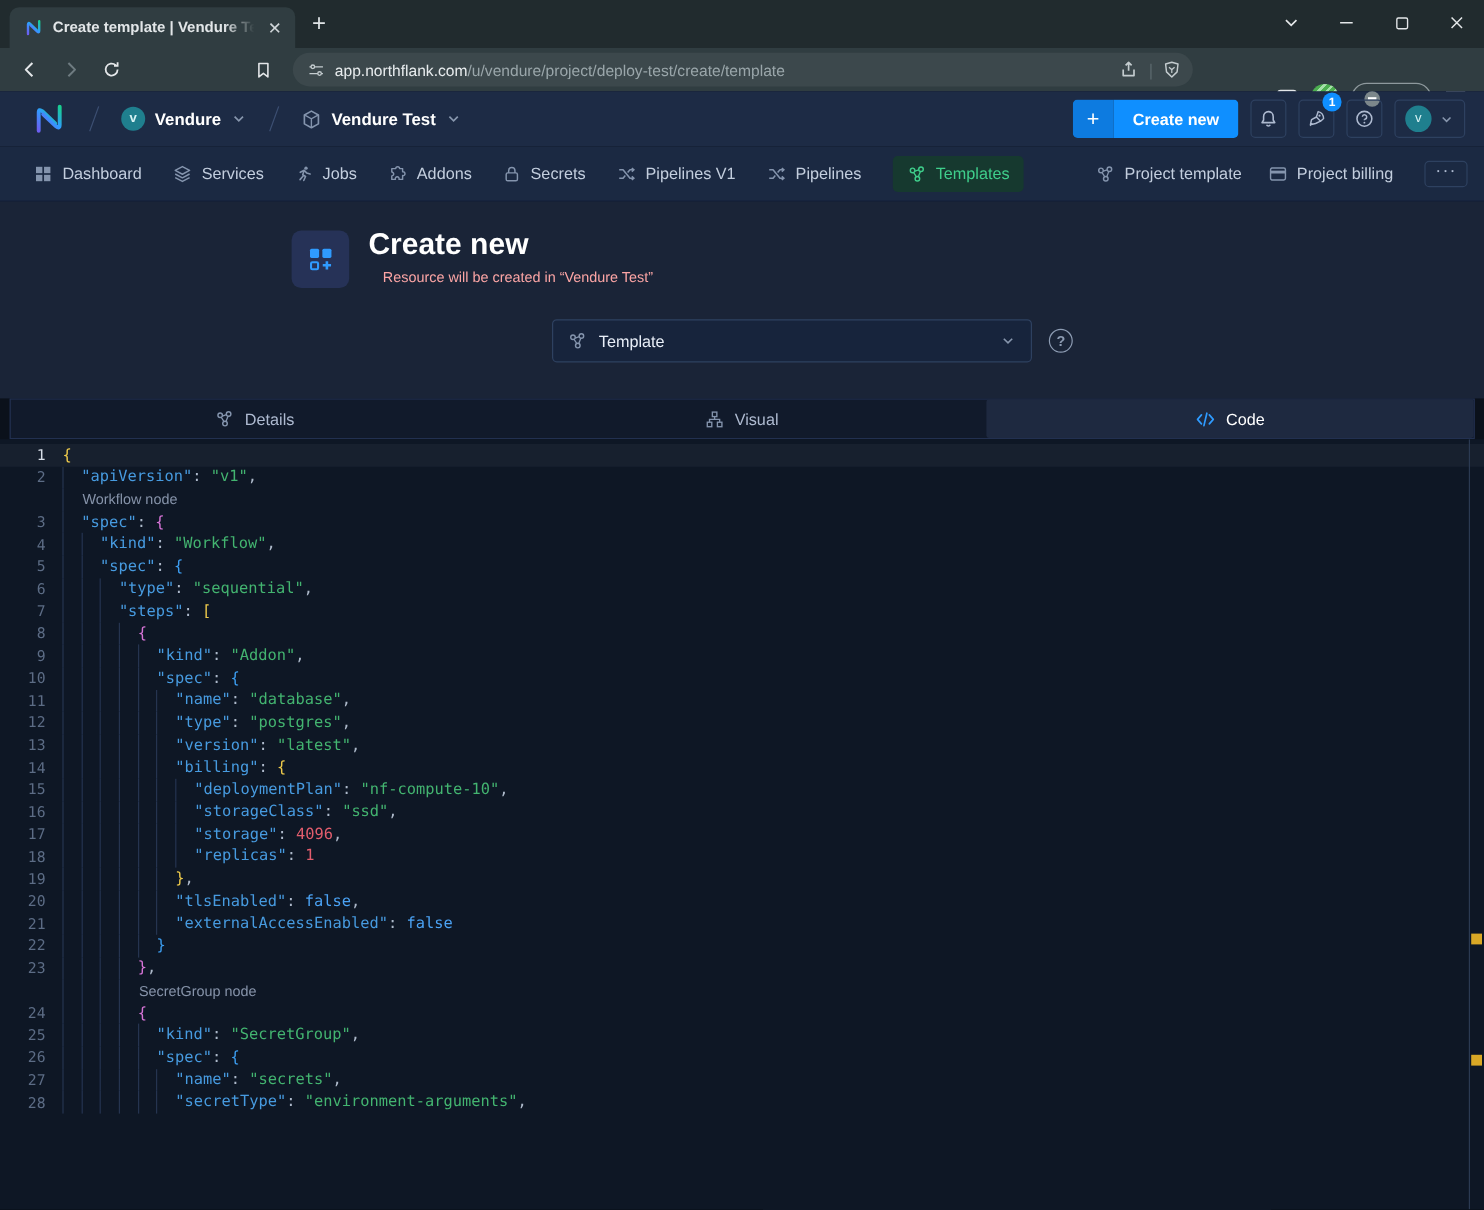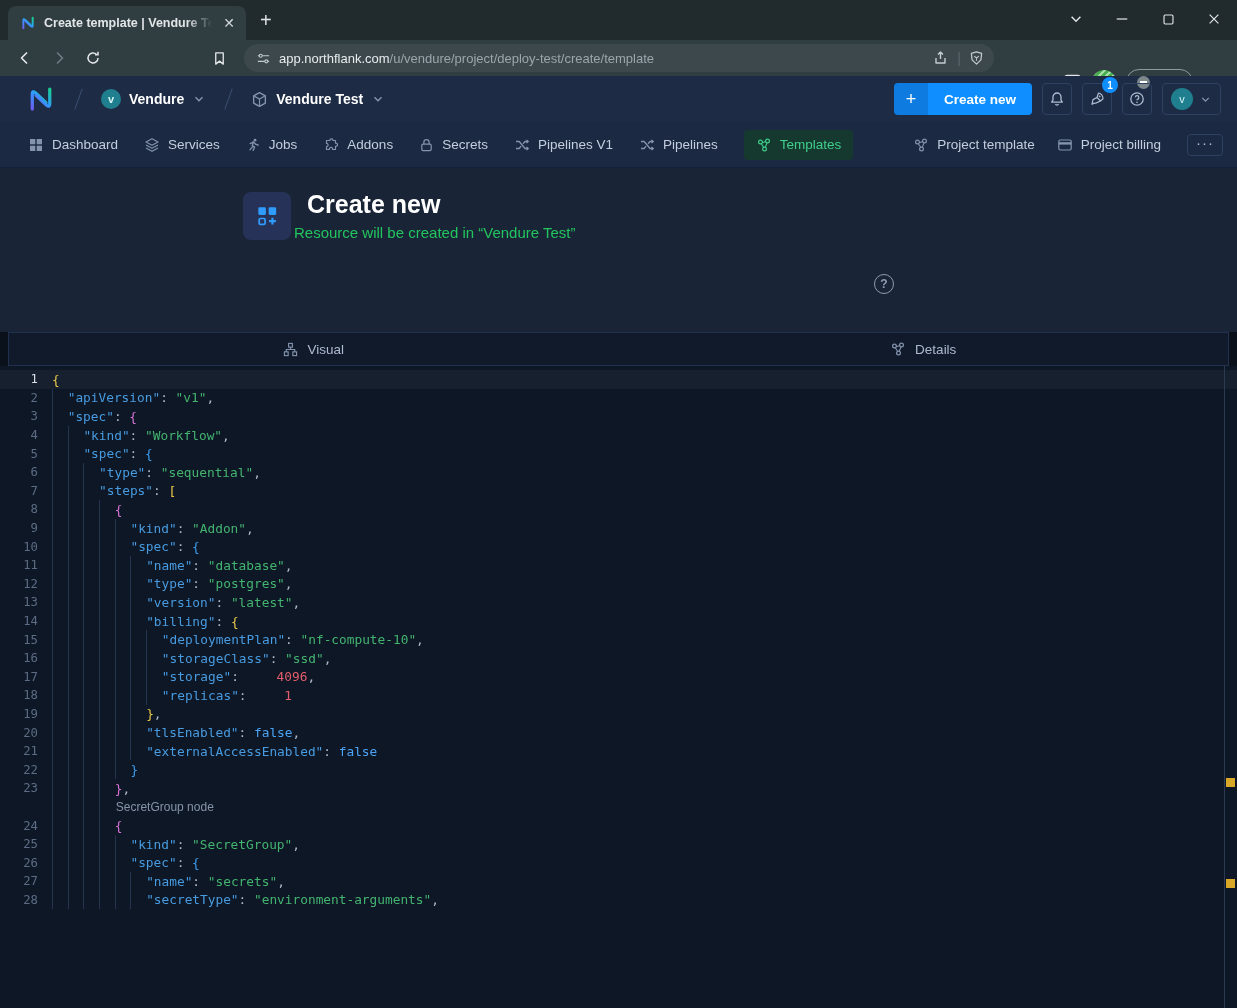--- a/index.html
+++ b/index.html
@@ -59,21 +59,21 @@
   .nav-item.active { background:#16392f; color:#3fce8b; border-radius:4px; padding:7px 12px; }
   .nav-item.active .icon { color:#3fce8b; }
   .nav-spacer { flex:1; }
   .dots-btn { border:1px solid #2e4160; border-radius:4px; color:#aebad0; padding:2px 8px 6px; font-size:15px; letter-spacing:1px; line-height:12px; }
 
   
   .hero { height:164px; background:#1a2437; position:relative; }
   .hero-icon { position:absolute; left:243px; top:24px; width:48px; height:48px; background:#263257;
                border-radius:8px; display:flex; align-items:center; justify-content:center; color:#2f9bff; }
   .hero-title { position:absolute; left:307px; top:22px; color:#fff; font-size:25px; font-weight:bold; }
-  .hero-sub { position:absolute; left:294px; top:56px; color:#22c55e; font-size:15px; }
+  .hero-sub { position:absolute; left:319px; top:56px; color:#fca5a5; font-size:12px; }
   .dropdown { position:absolute; left:460px; top:98px; width:400px; height:36px; background:#17243c;
               border:1px solid #2e4160; border-radius:4px; display:flex; align-items:center; gap:10px; padding:0 12px; }
   .dropdown .val { color:#e8eef7; font-size:13.5px; flex:1; }
   .helpcircle { position:absolute; left:874px; top:106px; width:20px; height:20px; border:1.6px solid #8d9cb3;
                 border-radius:50%; color:#8d9cb3; font-size:12px; font-weight:bold; display:flex; align-items:center; justify-content:center; }
 
   
   .viewtabs { height:34px; background:#111a2b; margin:0 8px; border:1px solid #223050; display:flex; }
   .vtab { flex:1; display:flex; align-items:center; justify-content:center; gap:9px; color:#aebad0; font-size:13.5px; }
   .vtab .icon { color:#8494ad; }
@@ -83,21 +83,21 @@
   
   .editor { flex:1; background:#0e1725; position:relative; overflow:hidden; padding-top:4px;
             font-family:"DejaVu Sans Mono", monospace; font-size:12.8px; }
   .crow { display:flex; height:18.6px; align-items:center; }
   .crow.hl { background:#17202e; }
   .gut { width:52px; flex:0 0 52px; text-align:right; padding-right:14px; color:#5c6c85; font-size:12.3px; }
   .gut.gact { color:#d7dee8; }
   .ccontent { display:flex; align-items:center; white-space:pre; height:100%; }
   .ig { width:15.7px; flex:0 0 15.7px; height:100%; border-left:1px solid #253450; }
   .atext { font-family:"Liberation Sans", sans-serif; font-size:12px; color:#8693a9; padding-left:1px; }
-  .tk-k { color:#479be0; } .tk-s { color:#43b470; } .tk-num { color:#e25d6d;margin-left:30px; }
+  .tk-k { color:#479be0; } .tk-s { color:#43b470; } .tk-num { color:#e25d6d; }
   .tk-p { color:#aebacb; } .tk-bo { color:#4ba3f5; }
   .tk-b1 { color:#ecc94b; } .tk-b2 { color:#d774d7; } .tk-b3 { color:#3c9df0; }
   .ruler { position:absolute; top:0; bottom:0; right:0; width:13px; border-left:1px solid #2b3a52; }
   .marker { position:absolute; right:2px; width:9px; height:9px; background:#d9a826; }
 
   
   .foot { height:46px; background:#1b2639; border-radius:0 0 8px 8px; margin:0 2px; position:relative; }
   .btn-submit { position:absolute; right:13px; top:10px; height:28px; background:#0f8fff; color:#fff;
                 border:none; border-radius:4px; font-size:13px; font-weight:bold; padding:0 14px;
                 font-family:"Liberation Sans", sans-serif; }
@@ -398,59 +398,87 @@
     <span class="hero-icon">
       <svg width="26" height="26" viewBox="0 0 24 24">
           <rect x="4" y="4" width="7" height="7" rx="1.2" fill="currentColor"></rect>
           <rect x="13.5" y="4" width="7" height="7" rx="1.2" fill="currentColor"></rect>
           <rect x="4.8" y="14.3" width="5.4" height="5.4" rx="1" stroke="currentColor" stroke-width="1.6" fill="none"></rect>
           <path d="M17 13.5v6.4M13.8 16.7h6.4" stroke="currentColor" stroke-width="2"></path>
         </svg>
       </span>
     <div class="hero-title">Create new</div>
     <div class="hero-sub">Resource will be created in “Vendure Test”</div>
+    <div class="dropdown">
+      <span class="icon" style="color:#8494ad">
+        <svg width="16" height="16" viewBox="0 0 16 16">
+            <circle cx="4.5" cy="5" r="1.9" stroke="currentColor" stroke-width="1.2" fill="none"></circle>
+            <circle cx="11.5" cy="4" r="1.9" stroke="currentColor" stroke-width="1.2" fill="none"></circle>
+            <circle cx="8.5" cy="12" r="1.9" stroke="currentColor" stroke-width="1.2" fill="none"></circle>
+            <path d="M6.3 5.7l3.4-1.2M5.3 6.7l2.4 3.6M11 5.9l-1.7 4.3" stroke="currentColor" stroke-width="1.1"></path>
+          </svg>
+        </span>
+      <span class="val">Template</span>
+      <span class="chev">
+          <svg width="14" height="14" viewBox="0 0 16 16">
+            <path d="M4 6l4 4 4-4" stroke="currentColor" stroke-width="1.5" fill="none"></path>
+          </svg>
+        </span>
+    </div>
     <span class="helpcircle">?</span>
   </div>
 
   <div class="viewtabs" id="viewtabs">
+      <div class="vtab">
+        <span class="icon">
+          <svg width="16" height="16" viewBox="0 0 16 16">
+            <circle cx="4.5" cy="5" r="1.9" stroke="currentColor" stroke-width="1.2" fill="none"></circle>
+            <circle cx="11.5" cy="4" r="1.9" stroke="currentColor" stroke-width="1.2" fill="none"></circle>
+            <circle cx="8.5" cy="12" r="1.9" stroke="currentColor" stroke-width="1.2" fill="none"></circle>
+            <path d="M6.3 5.7l3.4-1.2M5.3 6.7l2.4 3.6M11 5.9l-1.7 4.3" stroke="currentColor" stroke-width="1.1"></path>
+          </svg>
+        </span>
+        <span>Details</span>
+      </div>
       <div class="vtab">
         <span class="icon">
           <svg width="15" height="15" viewBox="0 0 16 16">
             <rect x="6" y="1.5" width="4" height="4" stroke="currentColor" stroke-width="1.2" fill="none"></rect>
             <rect x="1.5" y="10.5" width="4" height="4" stroke="currentColor" stroke-width="1.2" fill="none"></rect>
             <rect x="10.5" y="10.5" width="4" height="4" stroke="currentColor" stroke-width="1.2" fill="none"></rect>
             <path d="M8 5.5V8M3.5 10.5V8h9v2.5" stroke="currentColor" stroke-width="1.2" fill="none"></path>
           </svg>
         </span>
         <span>Visual</span>
       </div>
-      <div class="vtab">
+      <div class="vtab active">
         <span class="icon">
-          <svg width="16" height="16" viewBox="0 0 16 16">
-            <circle cx="4.5" cy="5" r="1.9" stroke="currentColor" stroke-width="1.2" fill="none"></circle>
-            <circle cx="11.5" cy="4" r="1.9" stroke="currentColor" stroke-width="1.2" fill="none"></circle>
-            <circle cx="8.5" cy="12" r="1.9" stroke="currentColor" stroke-width="1.2" fill="none"></circle>
-            <path d="M6.3 5.7l3.4-1.2M5.3 6.7l2.4 3.6M11 5.9l-1.7 4.3" stroke="currentColor" stroke-width="1.1"></path>
-          </svg>
-        </span>
-        <span>Details</span>
+          <svg width="17" height="15" viewBox="0 0 18 16">
+            <path d="M5.5 4L2 8l3.5 4M12.5 4L16 8l-3.5 4M10.3 2.5l-2.6 11" stroke="currentColor" stroke-width="1.5" fill="none" stroke-linecap="round" stroke-linejoin="round"></path>
+          </svg>
+        </span>
+        <span>Code</span>
       </div>
     </div>
 
   <div class="editor">
     <div id="code-rows">
         <div class="crow hl">
           <div class="gut gact">1</div>
           <div class="ccontent"><span class="tk-b1">{</span></div>
         </div>
         <div class="crow">
           <div class="gut">2</div>
           <div class="ccontent"><span class="ig"></span><span class="tk-k">"apiVersion"</span><span class="tk-p">: </span><span class="tk-s">"v1"</span><span class="tk-p">,</span></div>
         </div>
         <div class="crow">
+          <div class="gut"></div>
+          <div class="ccontent"><span class="ig"></span><span class="atext">Workflow node</span></div>
+        </div>
+        <div class="crow">
           <div class="gut">3</div>
           <div class="ccontent"><span class="ig"></span><span class="tk-k">"spec"</span><span class="tk-p">: </span><span class="tk-b2">{</span></div>
         </div>
         <div class="crow">
           <div class="gut">4</div>
           <div class="ccontent"><span class="ig"></span><span class="ig"></span><span class="tk-k">"kind"</span><span class="tk-p">: </span><span class="tk-s">"Workflow"</span><span class="tk-p">,</span></div>
         </div>
         <div class="crow">
           <div class="gut">5</div>
           <div class="ccontent"><span class="ig"></span><span class="ig"></span><span class="tk-k">"spec"</span><span class="tk-p">: </span><span class="tk-b3">{</span></div>

